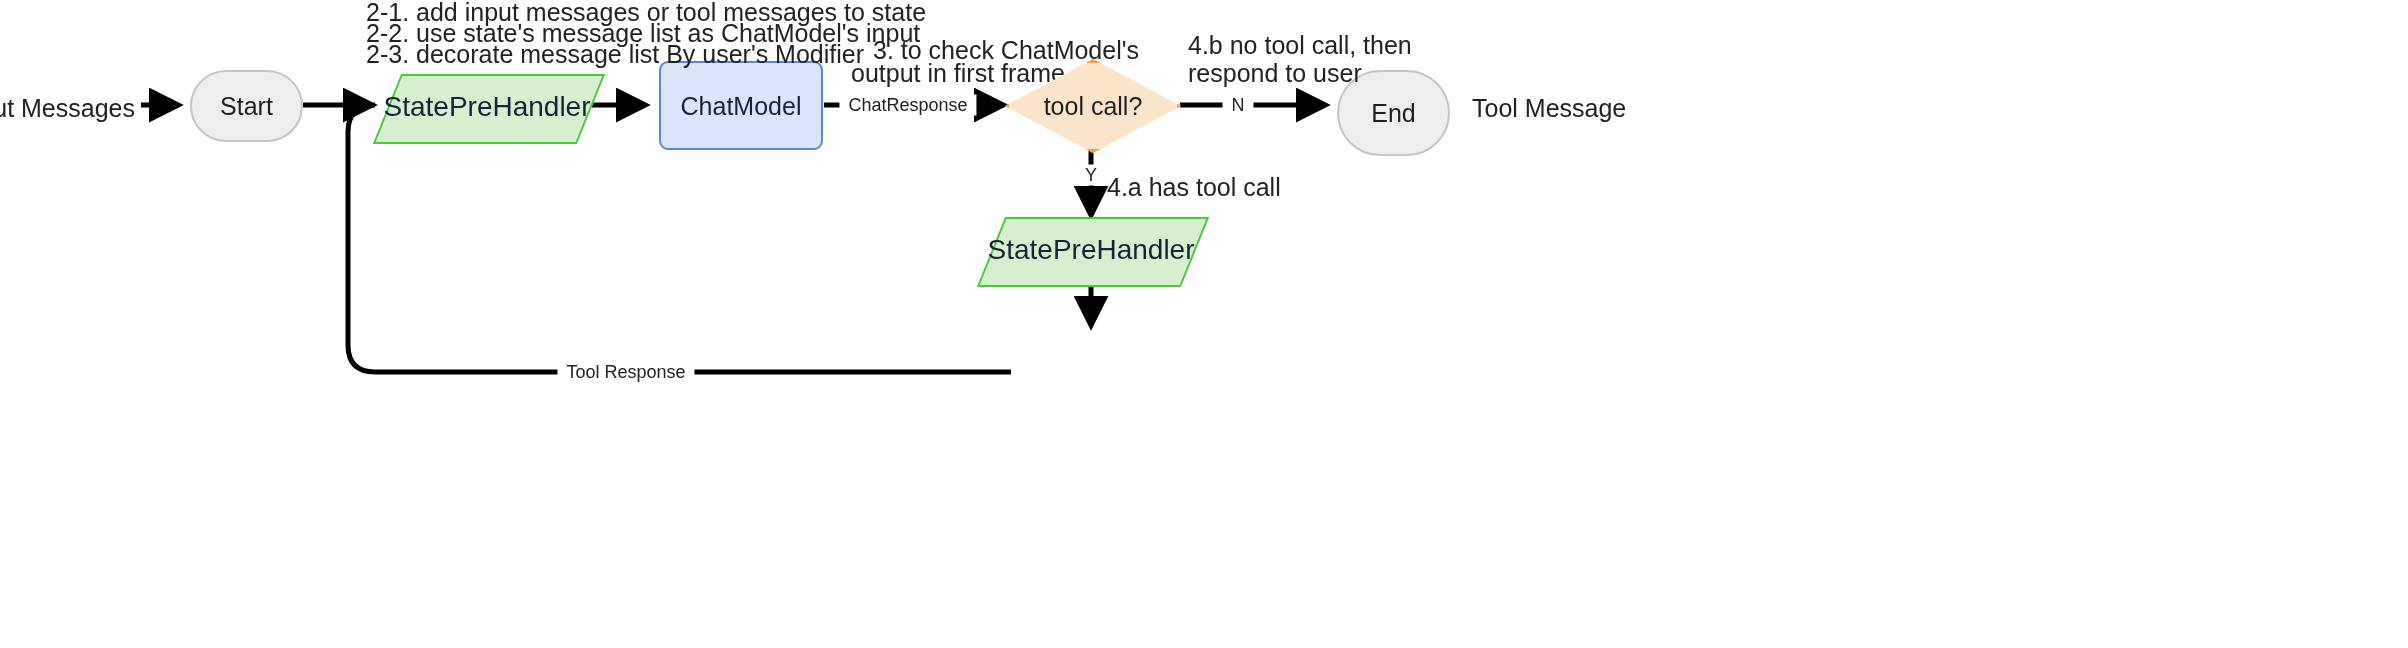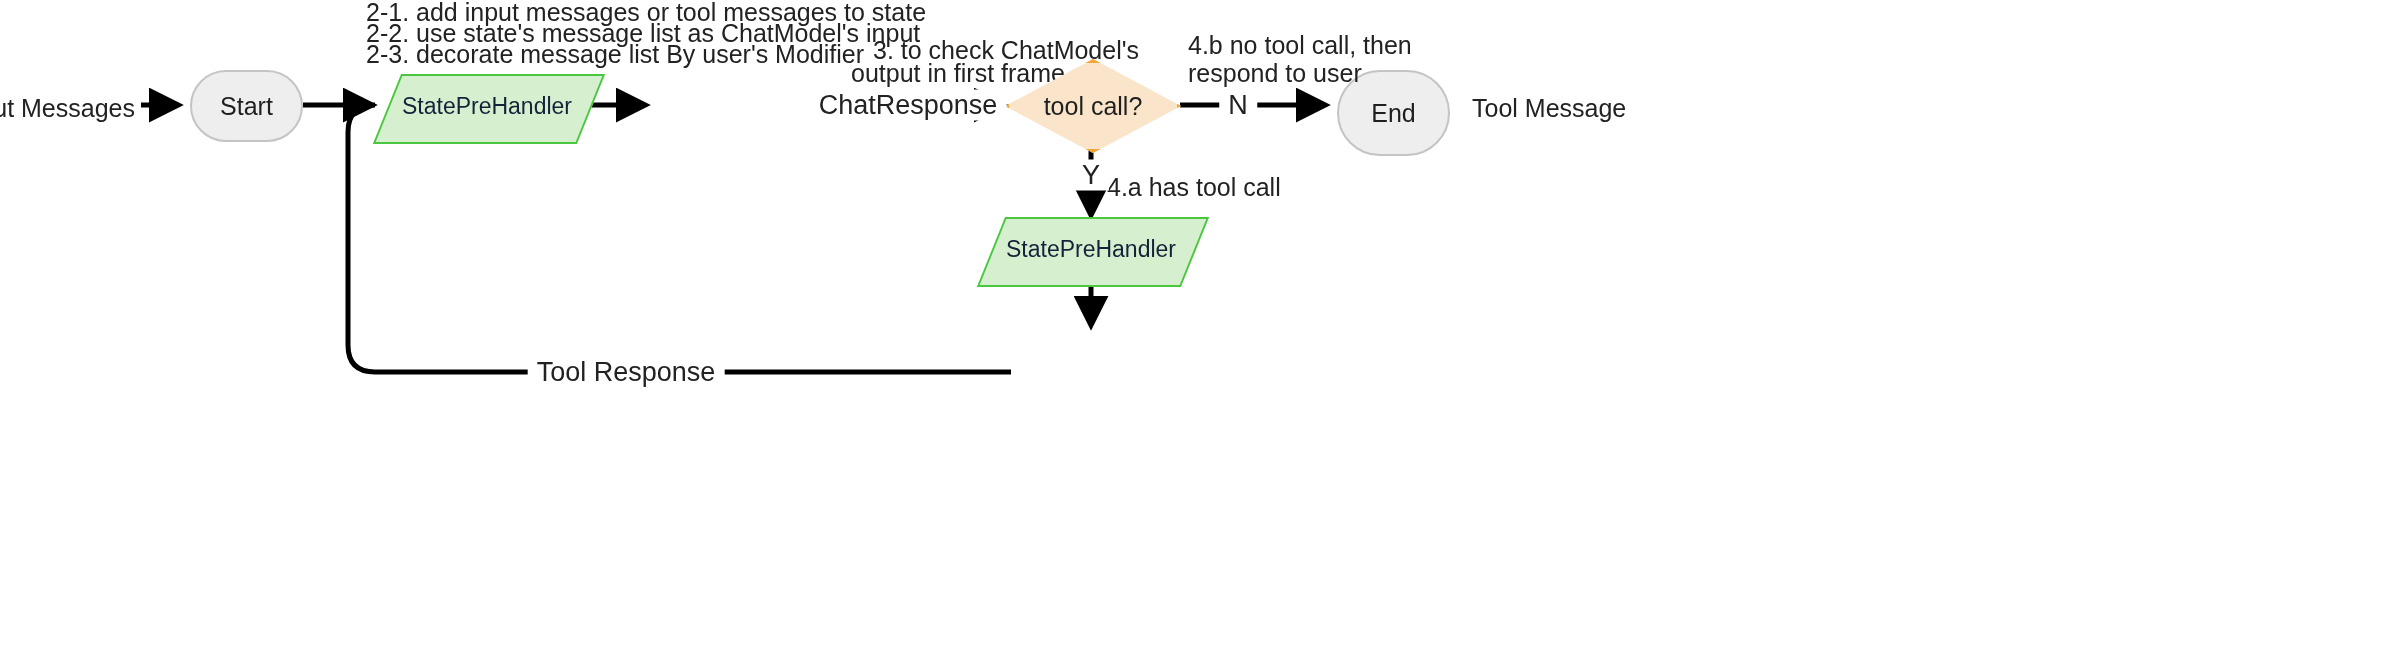--- a/index.html
+++ b/index.html
@@ -64,21 +64,21 @@
     position:absolute;
     left:0; top:0;
     width:100%;
     height:100%;
     background:#d6f0cf;
     border:2px solid #49c83f;
     transform:skewX(-22deg);
     z-index:1;
   }
   .paragram .node-label{
-    font-size:23px;
+    font-size:28px;
     color:#16223a;
   }
 
   
   .diamond{
     background:transparent;
     border:none;
   }
   .diamond .skin{
     position:absolute;
@@ -103,21 +103,21 @@
     color:#222222;
     white-space:nowrap;
     line-height:1.35;
   }
   .ann.c{transform:translateX(-50%);}
   .ann.r{transform:translateX(-100%);}
 
   
   .edge-label{
     position:absolute;
-    font-size:27px;
+    font-size:18px;
     color:#222222;
     white-space:nowrap;
     background:#ffffff;
     padding:0 9px;
     transform:translate(-50%,-50%);
     z-index:2;
   }
 </style>
 </head>
 <body>
@@ -153,20 +153,23 @@
 
   <div class="node terminator" style="left:190px; top:70px; width:113px; height:72px;">
     <span class="node-label">Start</span>
   </div>
 
   <div class="node paragram" style="left:387px; top:74px; width:200px; height:66px;">
     <span class="skin"></span>
     <span class="node-label">StatePreHandler</span>
   </div>
 
+  <div class="node process" style="left:659px; top:61px; width:164px; height:89px;">
+    <span class="node-label">ChatModel</span>
+  </div>
 
   <div class="node diamond" style="left:1005px; top:59px; width:176px; height:94px;">
     <span class="skin"></span>
     <span class="node-label">tool call?</span>
   </div>
 
   <div class="node terminator" style="left:1337px; top:70px; width:113px; height:86px;">
     <span class="node-label">End</span>
   </div>
 

